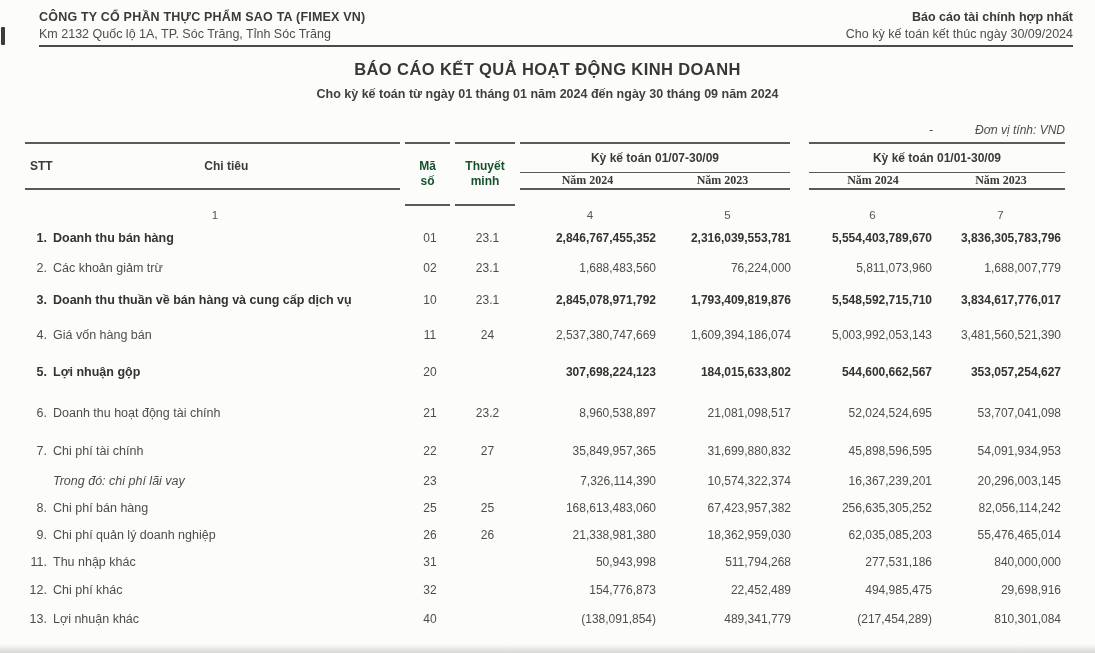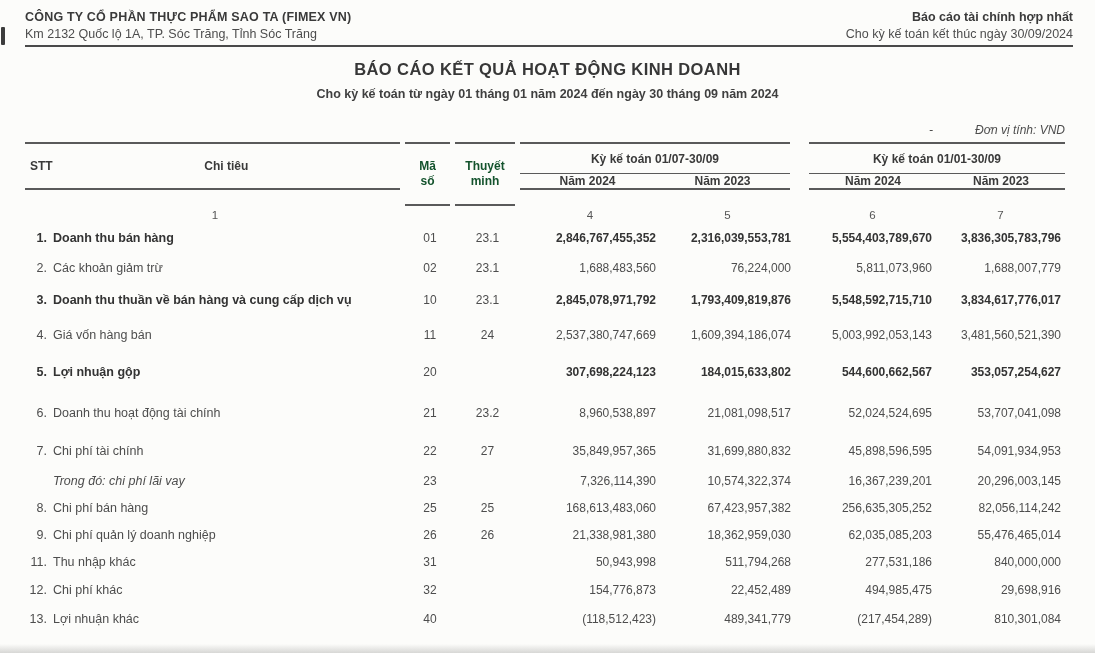--- a/index.html
+++ b/index.html
@@ -4,21 +4,21 @@
 <style>
   * { margin:0; padding:0; box-sizing:border-box; }
   html,body { background:#ffffff; }
   body { font-family:"Liberation Sans","DejaVu Sans",sans-serif; }
   #page {
     position:relative; width:1095px; height:653px;
     background:#fcfcfa; color:#4d4d4d; overflow:hidden;
   }
   
   .letterhead {
-    position:absolute; left:25px; right:22px; top:10px;
+    position:absolute; left:39px; right:22px; top:10px;
     display:flex; justify-content:space-between; align-items:flex-start;
     padding-bottom:4px; border-bottom:2px solid #4a4a4a;
   }
   .lh-left { text-align:left; }
   .lh-right { text-align:right; }
   .company-name { font-size:12.5px; font-weight:700; color:#3a3a3a; letter-spacing:.2px; }
   .company-address { font-size:12.5px; color:#4d4d4d; margin-top:3px; }
   .report-type { font-size:12.5px; font-weight:700; color:#3a3a3a; }
   .report-period { font-size:12.5px; color:#4d4d4d; margin-top:3px; }
   
@@ -50,21 +50,21 @@
     margin-right:5px; height:64px; display:flex; flex-direction:column;
     align-items:center; justify-content:center; font-size:12px; font-weight:700;
     color:#14532d; line-height:1.25;
   }
   .seg-group { height:48px; display:flex; flex-direction:column; }
   .seg-group .gtitle {
     height:32px; display:flex; align-items:center; justify-content:center;
     font-size:12px; font-weight:700; color:#3a3a3a;
     border-bottom:1.5px solid #5a5a5a;
   }
-  .seg-group .gyears { flex:1; display:flex; }
+  .seg-group .gyears { flex:1; display:flex;font-family:Liberation Serif, serif; }
   .seg-group .gyears div {
     flex:1; display:flex; align-items:center; justify-content:center;
     font-size:12px; font-weight:700; color:#3a3a3a;
   }
   .gap-col { border:none !important; }
   
   .numrow div {
     height:17px; display:flex; align-items:center; justify-content:center;
     font-size:11.5px; color:#555;
   }
@@ -312,21 +312,21 @@
           <div class="c-num">494,985,475</div>
           <div class="c-num">29,698,916</div>
         </div>
         <div class="grid trow" style="height: 29px;">
           <div class="c-label">
             <span class="row-no">13.</span>
             <span>Lợi nhuận khác</span>
           </div>
           <div class="c-ma">40</div>
           <div class="c-tm"></div>
-          <div class="c-num">(118,512,423)</div>
+          <div class="c-num">(138,091,854)</div>
           <div class="c-num">489,341,779</div>
           <div class="c-gap"></div>
           <div class="c-num">(217,454,289)</div>
           <div class="c-num">810,301,084</div>
         </div>
       </div>
 
   </div>
 
   <div class="scan-edge-bottom"></div>

